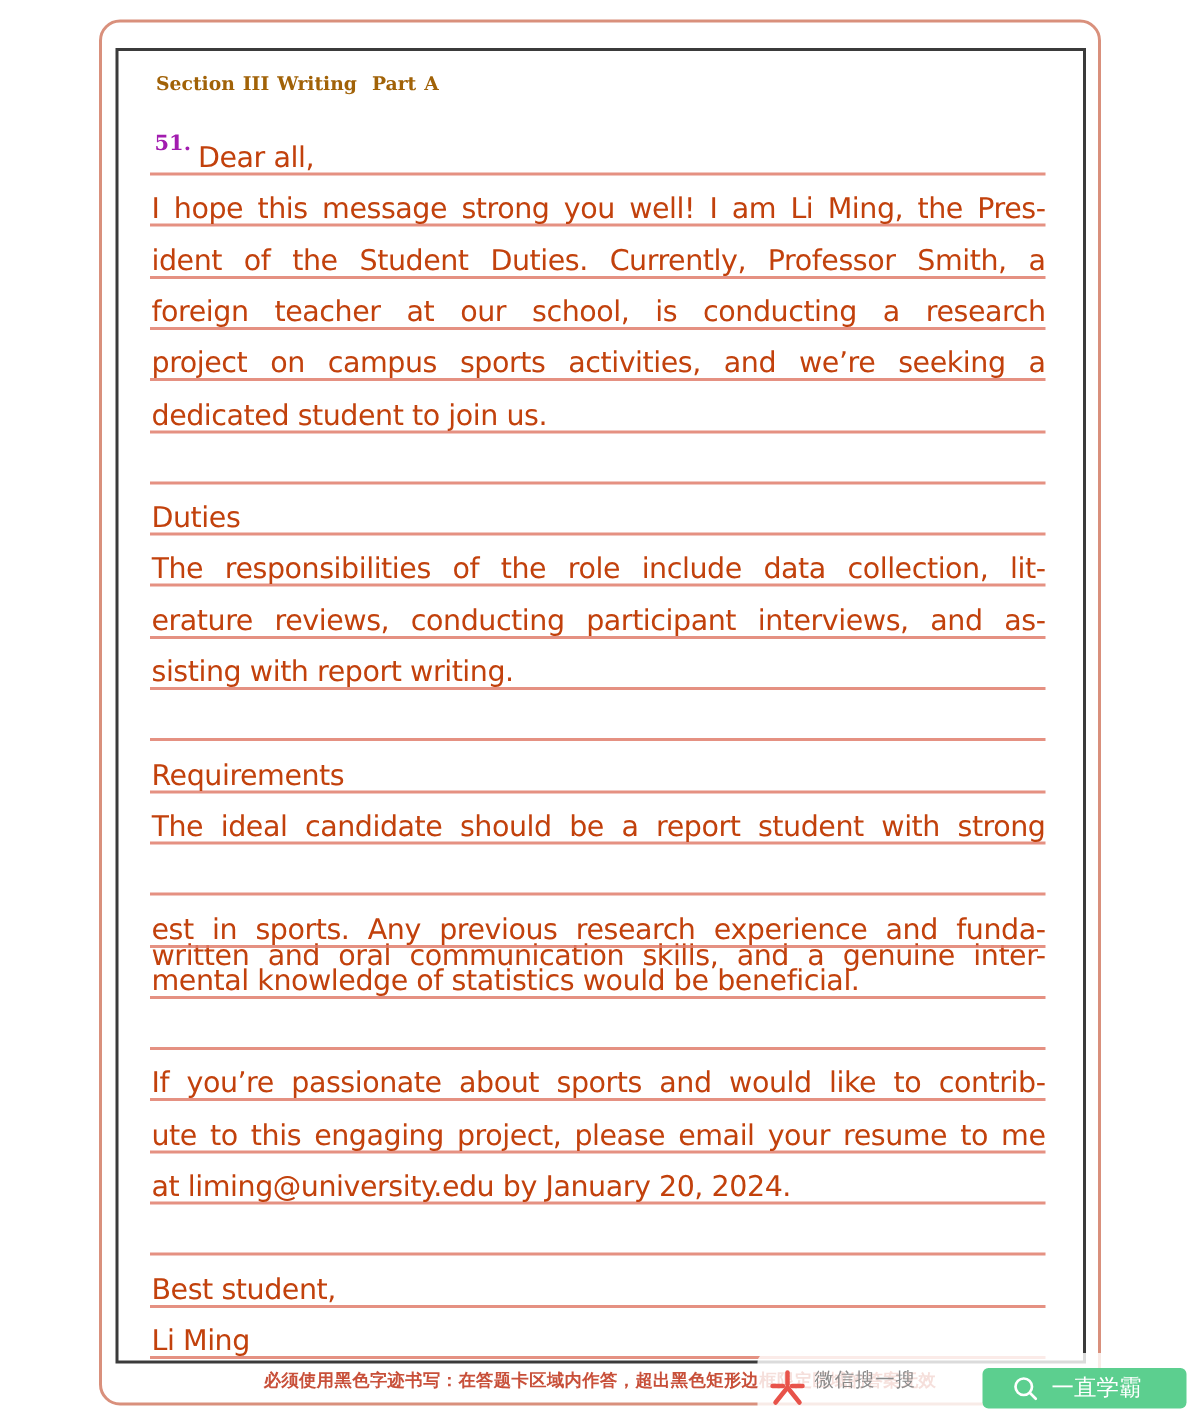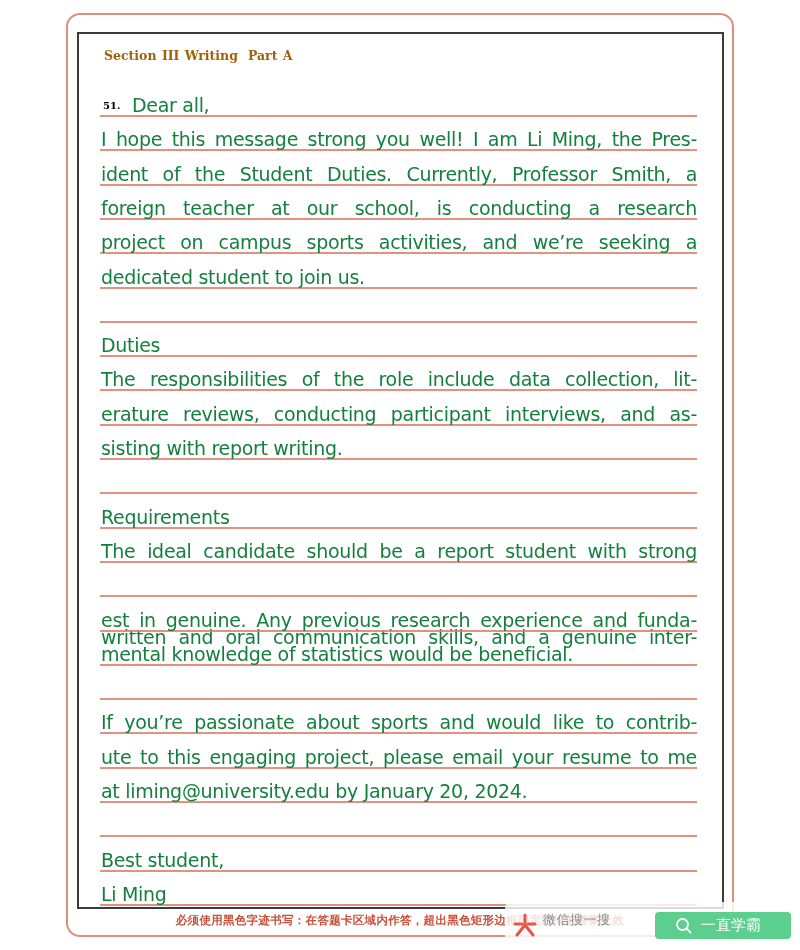--- a/index.html
+++ b/index.html
@@ -12,29 +12,29 @@
     position: absolute; left: 77px; top: 32px; width: 647px; height: 877px;
     border: 2px solid #3b3b3b; box-sizing: border-box; background: #fff;
   }
   .section-title {
     position: absolute; left: 104px; top: 48px;
     font-family: "DejaVu Serif", serif; font-weight: bold; font-size: 12.5px; color: #a16207;
     word-spacing: 1px;
   }
   .section-title .gap { display: inline-block; width: 10px; }
   .question-num {
-    position: absolute; left: 103px; top: 100px;
-    font-family: "DejaVu Serif", serif; font-weight: bold; font-size: 10px; color: #000000;
+    position: absolute; left: 103px; top: 88px;
+    font-family: "DejaVu Serif", serif; font-weight: bold; font-size: 14px; color: #a21caf;
   }
   .rule {
     position: absolute; left: 100px; width: 597px; height: 2px; background: #e07e6c; opacity: 0.85;
   }
   .line-text {
     position: absolute; left: 101px; width: 596px; height: 30px;
-    font-family: "DejaVu Sans", sans-serif; font-size: 19px; color: #15803d;
+    font-family: "DejaVu Sans", sans-serif; font-size: 19px; color: #c2410c;
     white-space: nowrap; line-height: 30px; letter-spacing: -0.3px;
   }
   .line-text.justify { text-align: justify; text-align-last: justify; white-space: normal; overflow: hidden; }
   .line-text.first { left: 132px; width: 565px; }
   .footer-note {
     position: absolute; left: 80px; top: 913px; width: 640px; text-align: center;
     font-family: "DejaVu Serif", serif; font-weight: bold; font-size: 11.5px; color: #c8503a;
     white-space: nowrap; letter-spacing: 0.3px;
   }
   .overlay {
@@ -89,21 +89,21 @@
     <div class="rule" style="top: 458px;"></div>
     <div class="line-text" style="top: 433px;">sisting with report writing.</div>
     <div class="rule" style="top: 492.3px;"></div>
     <div class="rule" style="top: 526.6px;"></div>
     <div class="line-text" style="top: 501.6px;">Requirements</div>
     <div class="rule" style="top: 560.9px;"></div>
     <div class="line-text justify" style="top: 535.9px;">The ideal candidate should be a report student with strong</div>
     <div class="rule" style="top: 595.2px;"></div>
     <div class="line-text justify" style="top: 602px; margin-top: 20px;">written and oral communication skills, and a genuine inter-</div>
     <div class="rule" style="top: 629.5px;"></div>
-    <div class="line-text justify" style="top: 604.5px;">est in genuine. Any previous research experience and funda-</div>
+    <div class="line-text justify" style="top: 604.5px;">est in sports. Any previous research experience and funda-</div>
     <div class="rule" style="top: 663.8px;"></div>
     <div class="line-text" style="top: 638.8px;">mental knowledge of statistics would be beneficial.</div>
     <div class="rule" style="top: 698.1px;"></div>
     <div class="rule" style="top: 732.4px;"></div>
     <div class="line-text justify" style="top: 707.4px;">If you’re passionate about sports and would like to contrib-</div>
     <div class="rule" style="top: 766.7px;"></div>
     <div class="line-text justify" style="top: 741.7px;">ute to this engaging project, please email your resume to me</div>
     <div class="rule" style="top: 801px;"></div>
     <div class="line-text" style="top: 776px;">at liming@university.edu by January 20, 2024.</div>
     <div class="rule" style="top: 835.3px;"></div>

